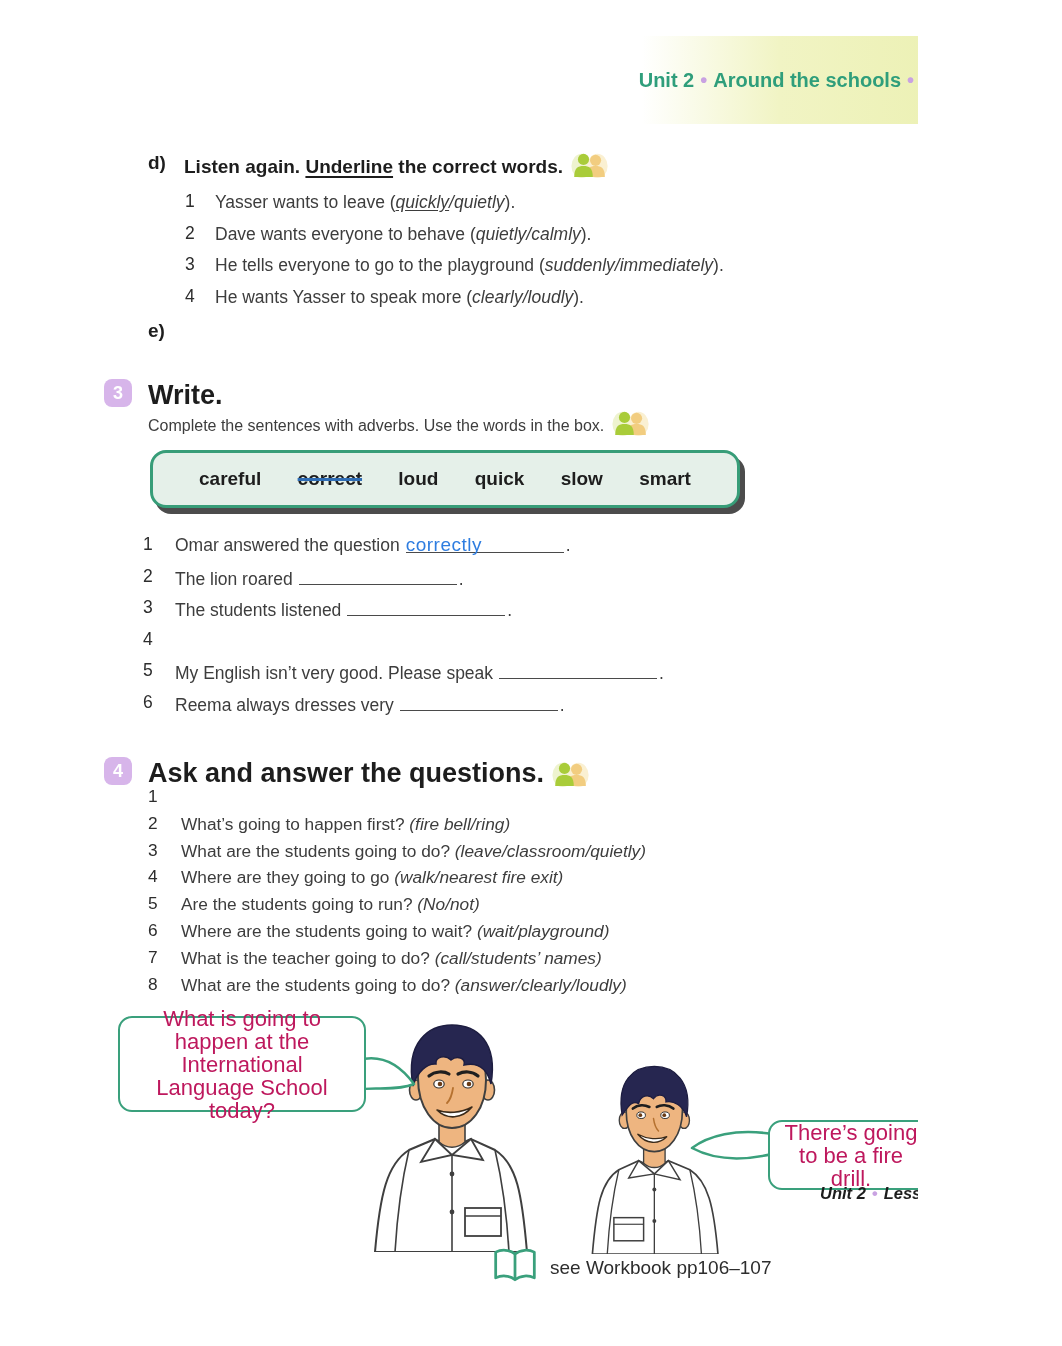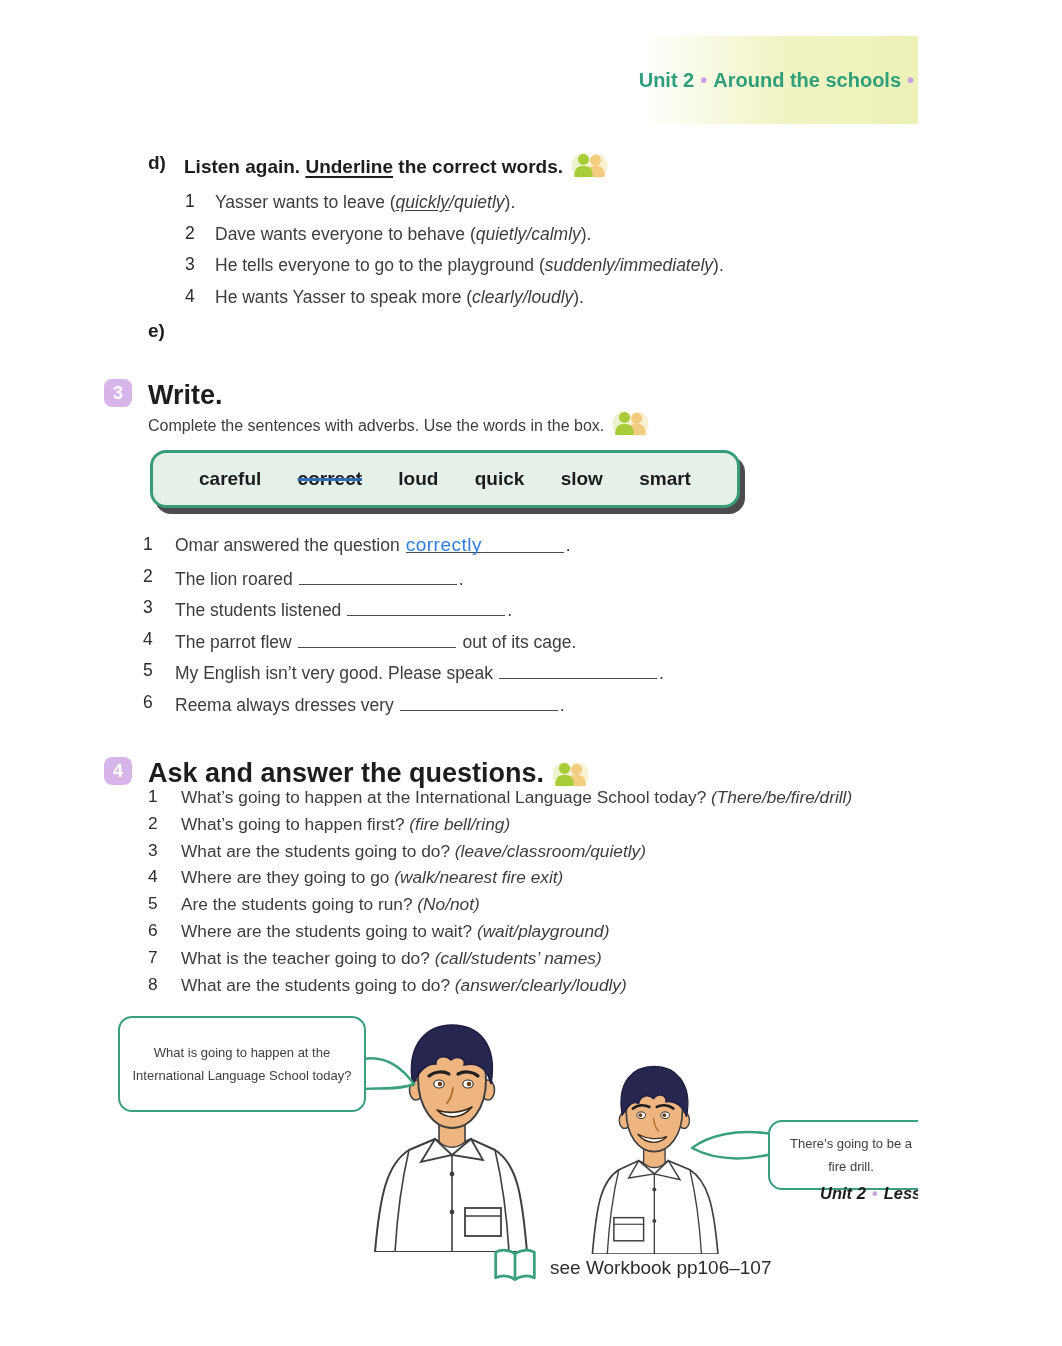--- a/index.html
+++ b/index.html
@@ -56,21 +56,21 @@
   .hand{color:#2e7de0;font-size:19px;letter-spacing:.5px;line-height:16px;display:inline-block;}
 
   
   .q-list{font-size:17.3px;}
   .q-list .row{height:26.8px;}
   .q-list .n{width:33px;}
 
   
   .bubble{position:absolute;background:#fff;border:2.5px solid #3aa07c;border-radius:14px;
     display:flex;align-items:center;justify-content:center;text-align:center;
-    font-size:13px;color:#404040;box-sizing:border-box;padding:8px 10px;line-height:23px;}
+    font-size:22px;color:#be185d;box-sizing:border-box;padding:8px 10px;line-height:23px;}
   .tail{position:absolute;}
 
   .boy{position:absolute;}
 
   
   .workbook{position:absolute;left:492px;top:1246px;display:flex;align-items:center;gap:12px;
     font-size:19px;color:#2d2d2d;}
   .lesson-ref{position:absolute;left:820px;top:1184px;font-style:italic;font-weight:bold;
     font-size:16.5px;color:#1d1d1d;white-space:nowrap;}
   .page-blob{position:absolute;left:952px;top:1241px;width:118px;height:52px;background:#cfa9e6;
@@ -153,21 +153,20 @@
     <div class="row">
         <span class="n">2</span>
         <span class="t"><span>The lion roared</span><span class="blank"></span><span>.</span></span>
       </div>
     <div class="row">
         <span class="n">3</span>
         <span class="t"><span>The students listened</span><span class="blank"></span><span>.</span></span>
       </div>
     <div class="row">
         <span class="n">4</span>
-        <span class="t"><span>The parrot flew</span><span class="blank"></span><span> out of its cage.</span></span>
       </div>
     <div class="row">
         <span class="n">5</span>
         <span class="t"><span>My English isn’t very good. Please speak</span><span class="blank"></span><span>.</span></span>
       </div>
     <div class="row">
         <span class="n">6</span>
         <span class="t"><span>Reema always dresses very</span><span class="blank"></span><span>.</span></span>
       </div>
   </div>
@@ -180,21 +179,20 @@
           <circle cx="26" cy="9" r="6" fill="#f2cd80"></circle>
           <path d="M16,27 C16,17 20,15 26,15 C32,15 36,17 36,27 Z" fill="#f2cd80"></path>
           <circle cx="13" cy="8" r="6" fill="#a9cc39"></circle>
           <path d="M3,27 C3,17 7,15 13,15 C19,15 23,17 23,27 Z" fill="#a9cc39"></path>
         </svg></span>
   </div>
 
   <div class="list q-list" style="left:148px;top:786px;width:820px;">
     <div class="row">
         <span class="n">1</span>
-        <span class="t"><span>What’s going to happen at the International Language School today? </span><span class="it">(There/be/fire/drill)</span></span>
       </div>
     <div class="row">
         <span class="n">2</span>
         <span class="t"><span>What’s going to happen first? </span><span class="it">(fire bell/ring)</span></span>
       </div>
     <div class="row">
         <span class="n">3</span>
         <span class="t"><span>What are the students going to do? </span><span class="it">(leave/classroom/quietly)</span></span>
       </div>
     <div class="row">

